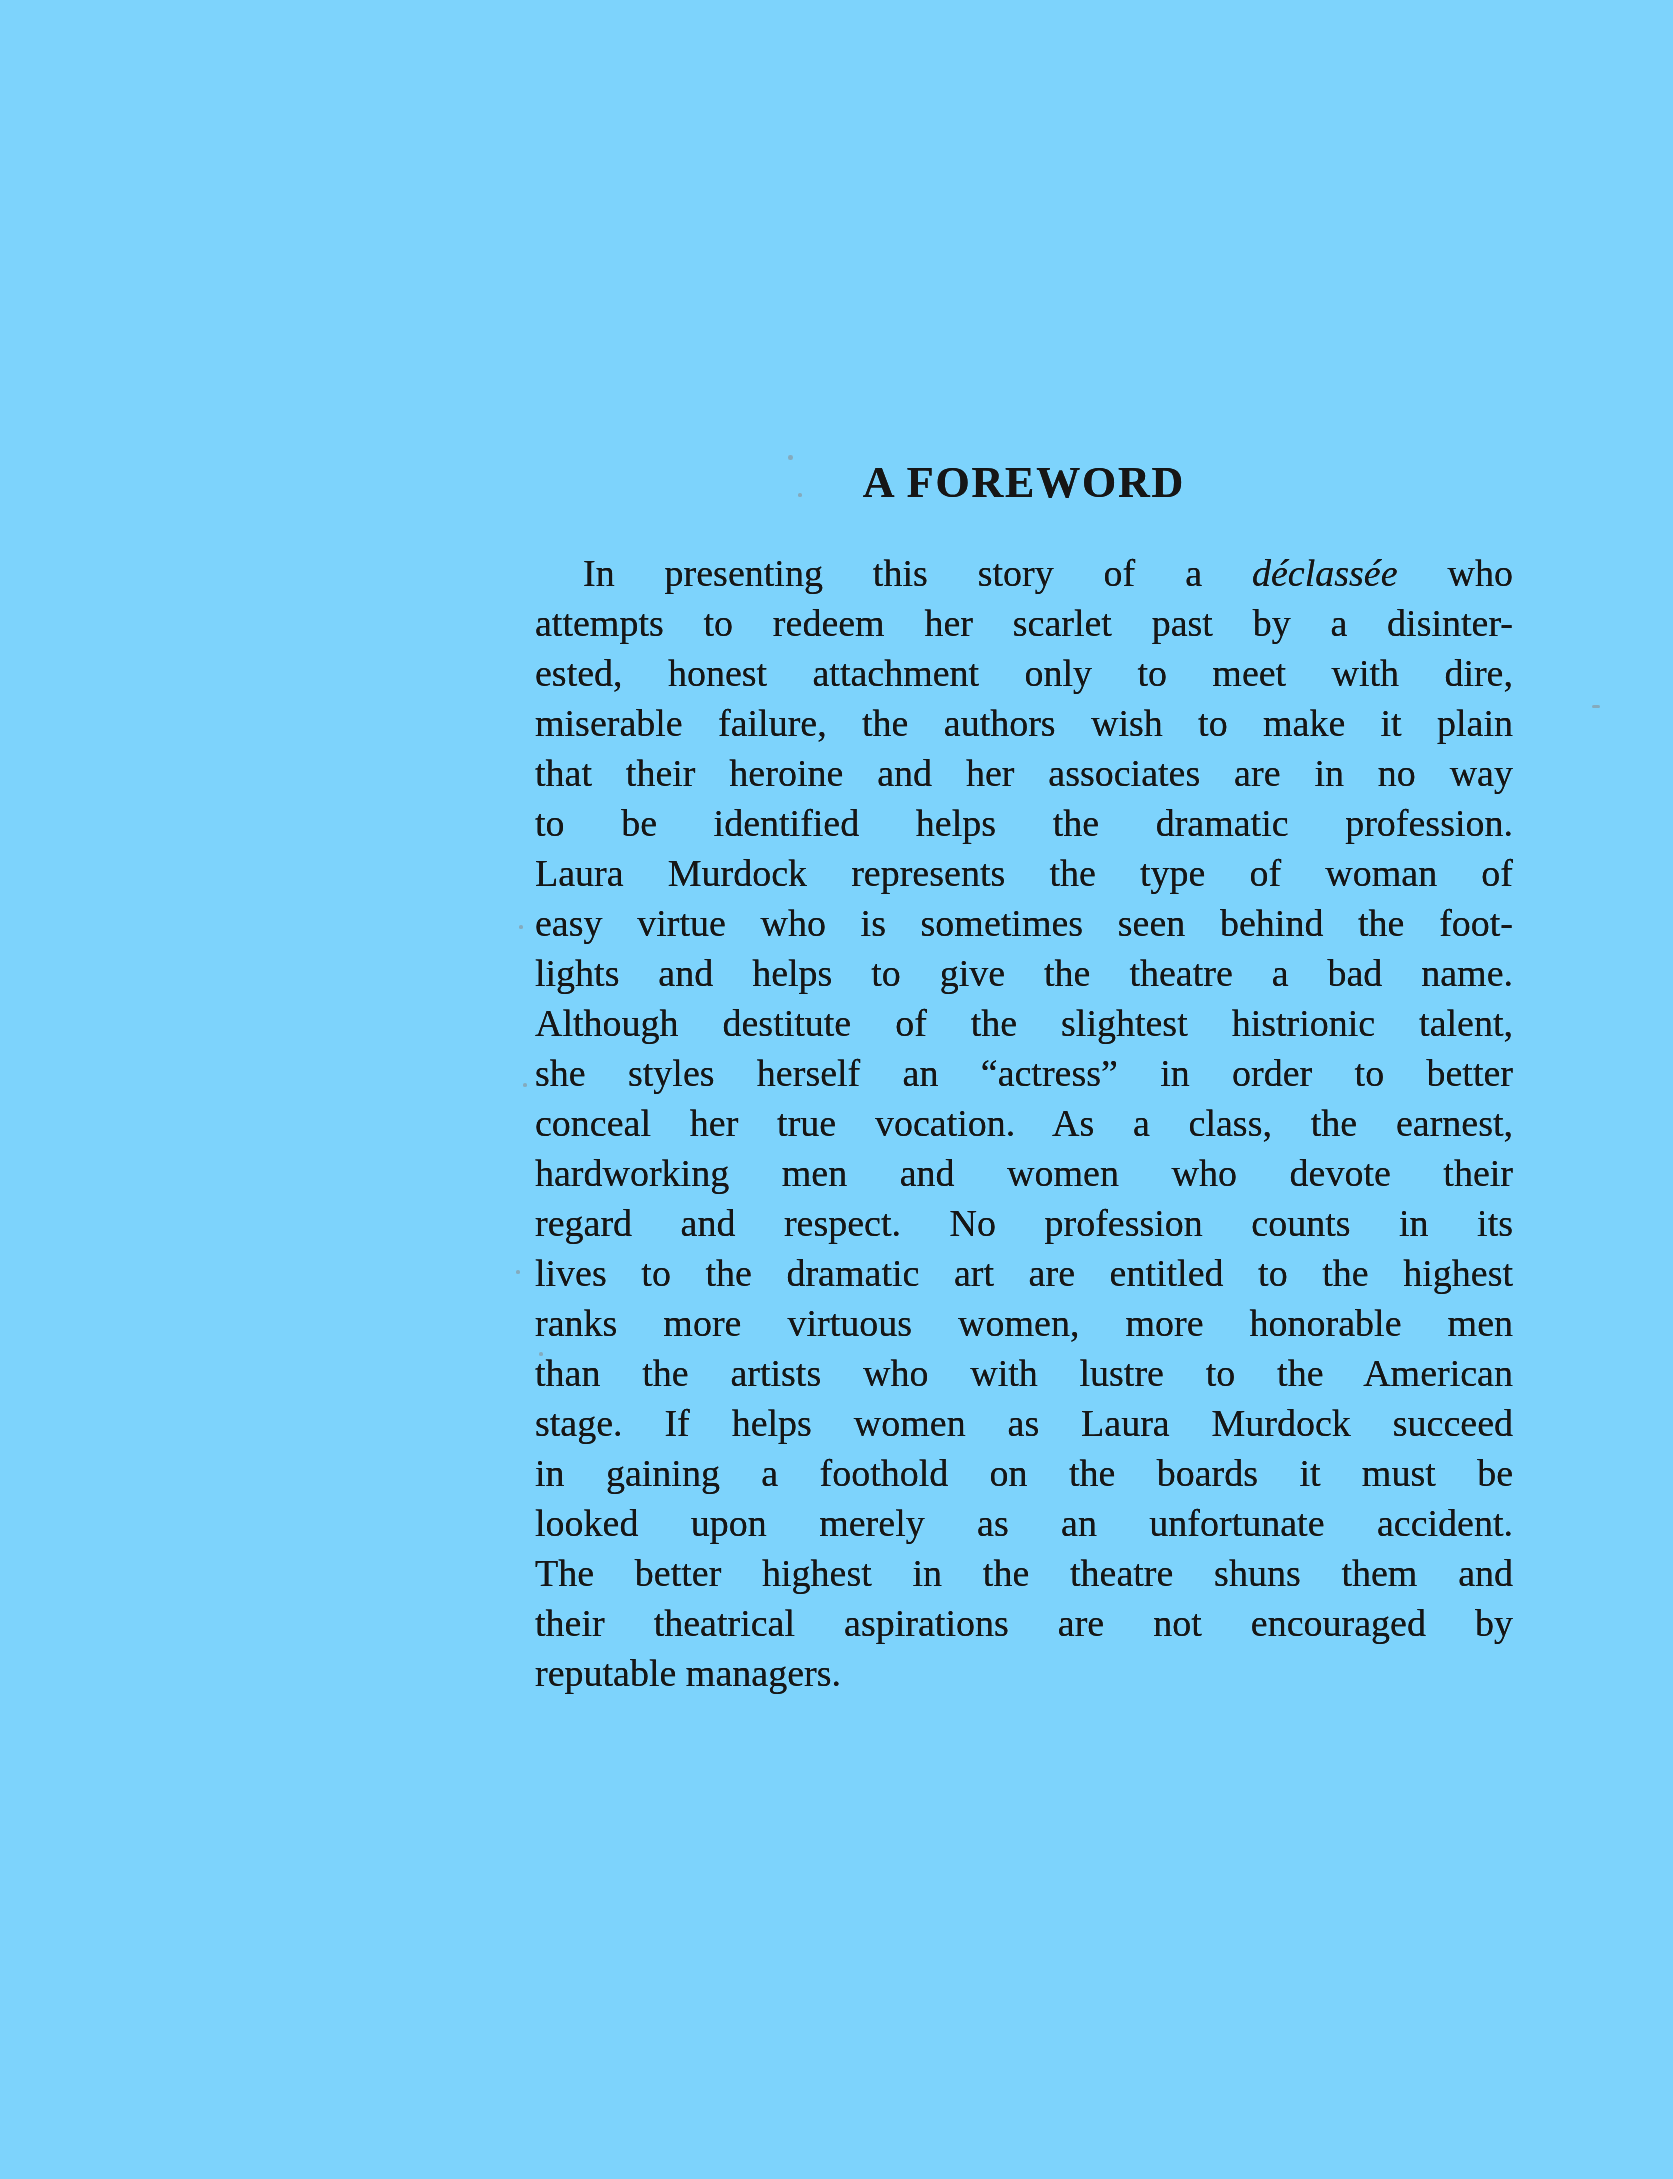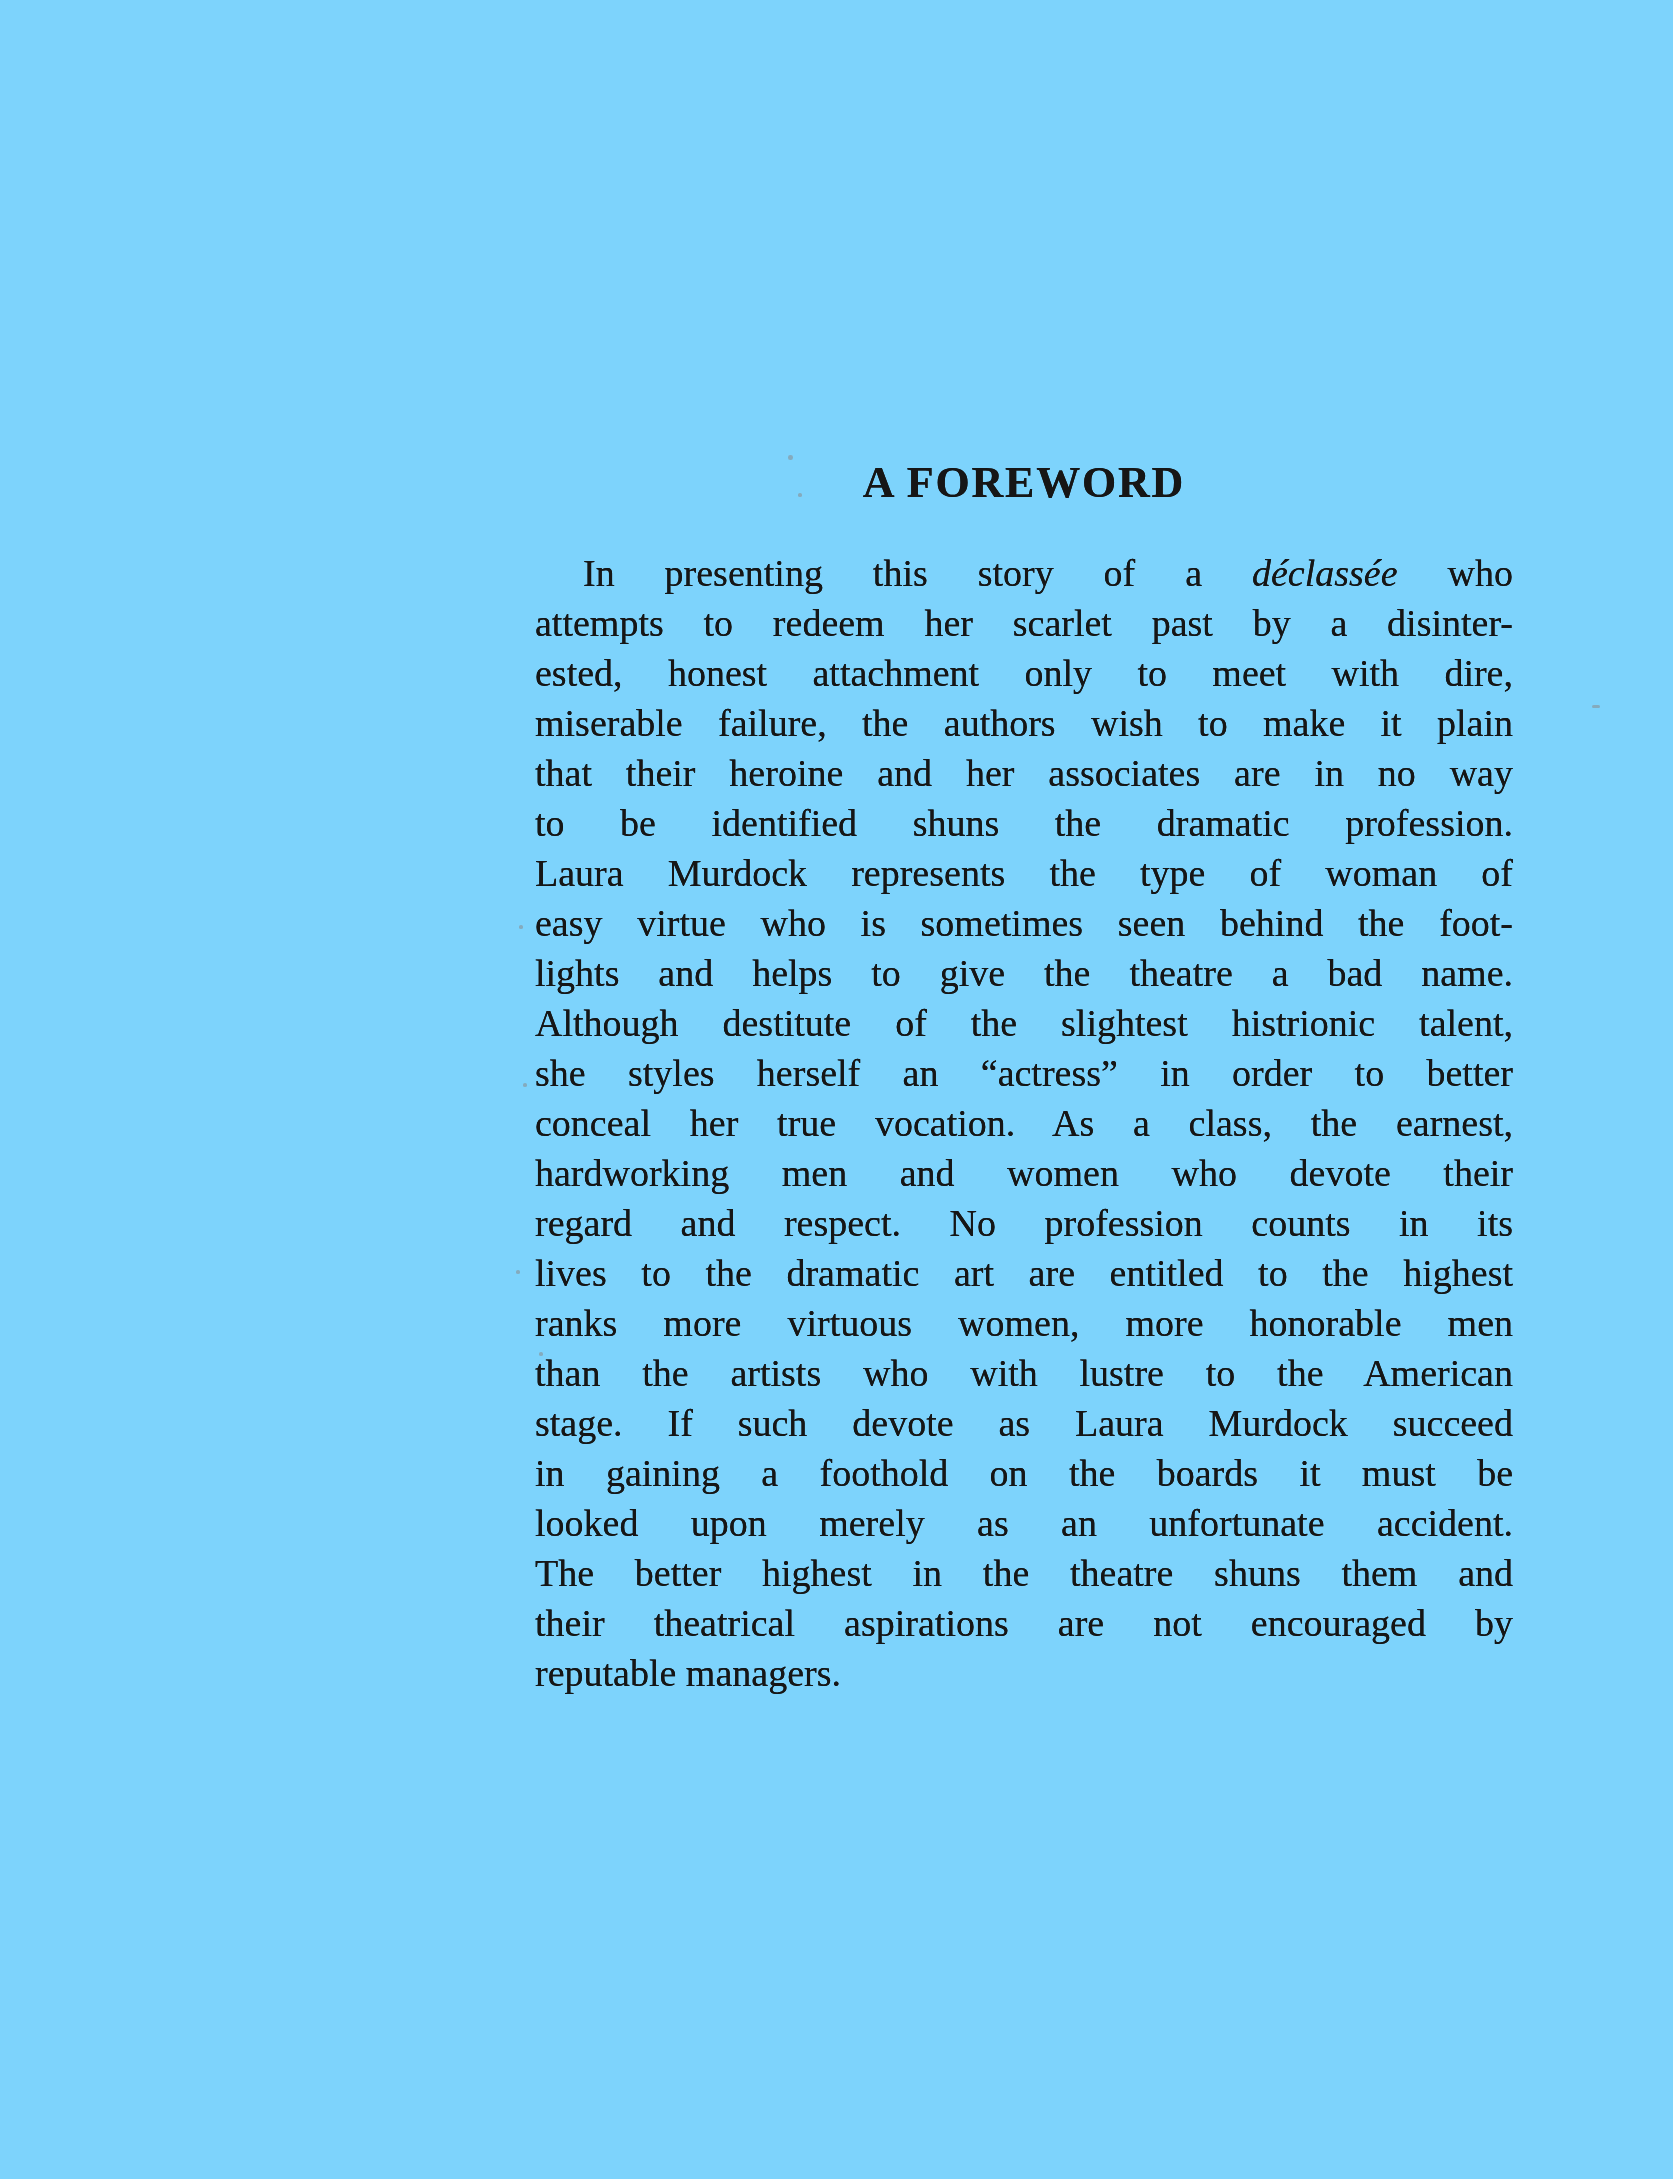--- a/index.html
+++ b/index.html
@@ -72,33 +72,33 @@
     <h1 class="title">A FOREWORD</h1>
 
     <div class="paragraph">
 
       <div class="line first"><span>In presenting this story of a </span><span class="it">déclassée</span><span> who</span></div>
 
       <div class="line">attempts to redeem her scarlet past by a disinter-</div>
       <div class="line">ested, honest attachment only to meet with dire,</div>
       <div class="line">miserable failure, the authors wish to make it plain</div>
       <div class="line">that their heroine and her associates are in no way</div>
-      <div class="line">to be identified shuns the dramatic profession.</div>
+      <div class="line">to be identified helps the dramatic profession.</div>
       <div class="line">Laura Murdock represents the type of woman of</div>
       <div class="line">easy virtue who is sometimes seen behind the foot-</div>
       <div class="line">lights and helps to give the theatre a bad name.</div>
       <div class="line">Although destitute of the slightest histrionic talent,</div>
       <div class="line">she styles herself an “actress” in order to better</div>
       <div class="line">conceal her true vocation.  As a class, the earnest,</div>
       <div class="line">hardworking men and women who devote their</div>
       <div class="line">regard and respect.  No profession counts in its</div>
       <div class="line">lives to the dramatic art are entitled to the highest</div>
       <div class="line">ranks more virtuous women, more honorable men</div>
       <div class="line">than the artists who with lustre to the American</div>
-      <div class="line">stage.  If such devote as Laura Murdock succeed</div>
+      <div class="line">stage.  If helps women as Laura Murdock succeed</div>
       <div class="line">in gaining a foothold on the boards it must be</div>
       <div class="line">looked upon merely as an unfortunate accident.</div>
       <div class="line">The better highest in the theatre shuns them and</div>
       <div class="line">their theatrical aspirations are not encouraged by</div>
       <div class="line last">reputable managers.</div>
 
     </div>
   </div>
 
   <div class="speck" style="left:788px; top:455px; width:4.6px; height:4.6px;"></div>

